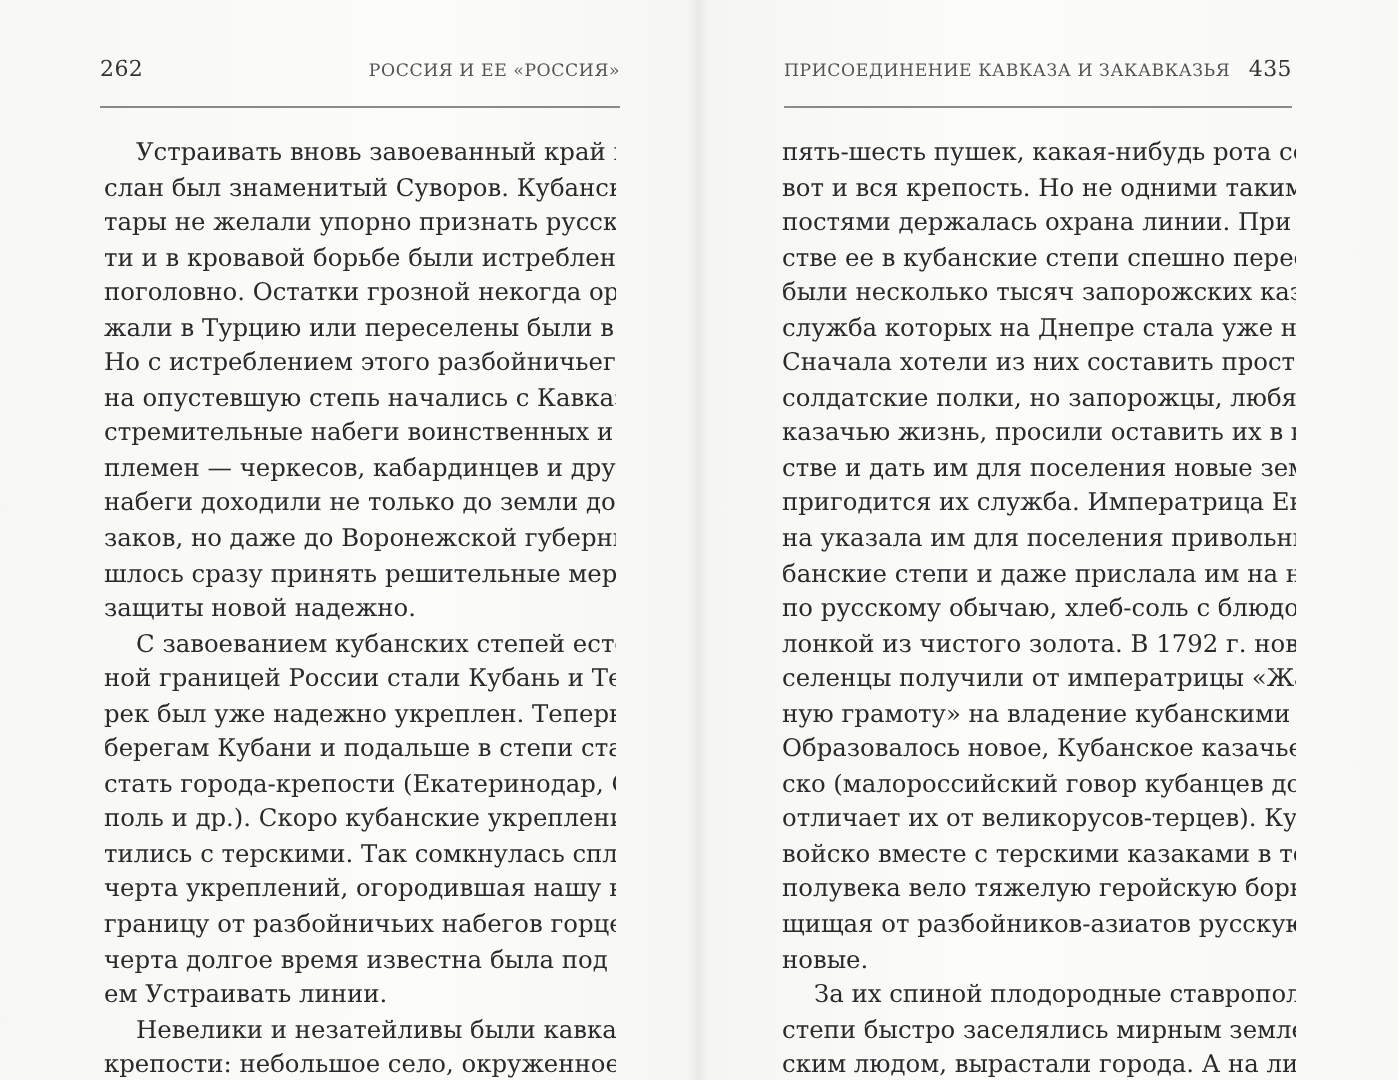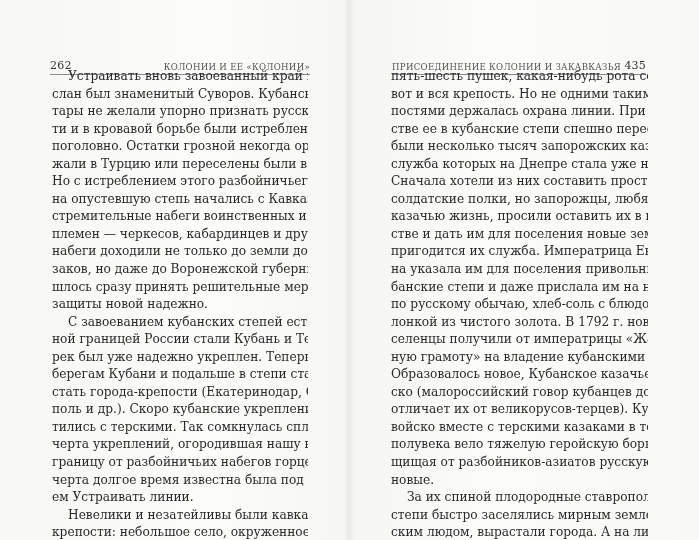--- a/index.html
+++ b/index.html
@@ -18,23 +18,22 @@
   .page.right { left:349px; width:350px; background:linear-gradient(to right,#f5f5f3 0%,#fcfcfb 40%,#f8f8f6 100%); }
   .gutter {
     position:absolute; left:344px; top:0; width:10px; height:540px;
     background:linear-gradient(to right, rgba(0,0,0,0) 0%, rgba(0,0,0,0.05) 50%, rgba(0,0,0,0) 100%);
   }
   .running-head {
     position:absolute; top:38px; height:16px;
     border-bottom:1px solid #8a8a8a;
     font-size:9px; color:#555;
     display:flex; justify-content:space-between; align-items:flex-end;
-    padding-bottom:2px;
+    padding-bottom:12px;
     box-sizing:border-box;
-    margin-top:21px;
   }
   .left .running-head { left:50px; width:260px; }
   .right .running-head { left:43px; width:254px; }
   .folio { font-size:11px; color:#333; letter-spacing:0.2px; }
   .title-caps { font-size:8.6px; letter-spacing:0.3px; color:#555; }
   .body-text {
     position:absolute; top:68px;
     font-size:12.2px; line-height:17.55px;
     text-align:justify;
   }
@@ -44,21 +43,21 @@
   .line.last { text-align-last:left; }
   .line.indent { padding-left:16px; }
 </style>
 </head>
 <body>
 
 <div class="spread">
   <div class="page left">
     <div class="running-head">
       <span class="folio">262</span>
-      <span class="title-caps">КОЛОНИИ И ЕЕ «КОЛОНИИ»</span>
+      <span class="title-caps">РОССИЯ И ЕЕ «РОССИЯ»</span>
     </div>
     <div class="body-text" id="left-body">
         <div>
           <span class="line indent">Устраивать вновь завоеванный край при-</span>
           <span class="line">слан был знаменитый Суворов. Кубанские та-</span>
           <span class="line">тары не желали упорно признать русской влас-</span>
           <span class="line">ти и в кровавой борьбе были истреблены почти</span>
           <span class="line">поголовно. Остатки грозной некогда орды бе-</span>
           <span class="line">жали в Турцию или переселены были в Крым.</span>
           <span class="line">Но с истреблением этого разбойничьего народа</span>
@@ -85,21 +84,21 @@
         </div>
         <div>
           <span class="line indent">Невелики и незатейливы были кавказские</span>
           <span class="line">крепости: небольшое село, окруженное рвом,</span>
         </div>
       </div>
   </div>
 
   <div class="page right">
     <div class="running-head">
-      <span class="title-caps">ПРИСОЕДИНЕНИЕ КОЛОНИИ И ЗАКАВКАЗЬЯ</span>
+      <span class="title-caps">ПРИСОЕДИНЕНИЕ КАВКАЗА И ЗАКАВКАЗЬЯ</span>
       <span class="folio">435</span>
     </div>
     <div class="body-text" id="right-body">
         <div>
           <span class="line">пять-шесть пушек, какая-нибудь рота солдат —</span>
           <span class="line">вот и вся крепость. Но не одними такими кре-</span>
           <span class="line">постями держалась охрана линии. При устрой-</span>
           <span class="line">стве ее в кубанские степи спешно переселены</span>
           <span class="line">были несколько тысяч запорожских казаков,</span>
           <span class="line">служба которых на Днепре стала уже не нужна.</span>

